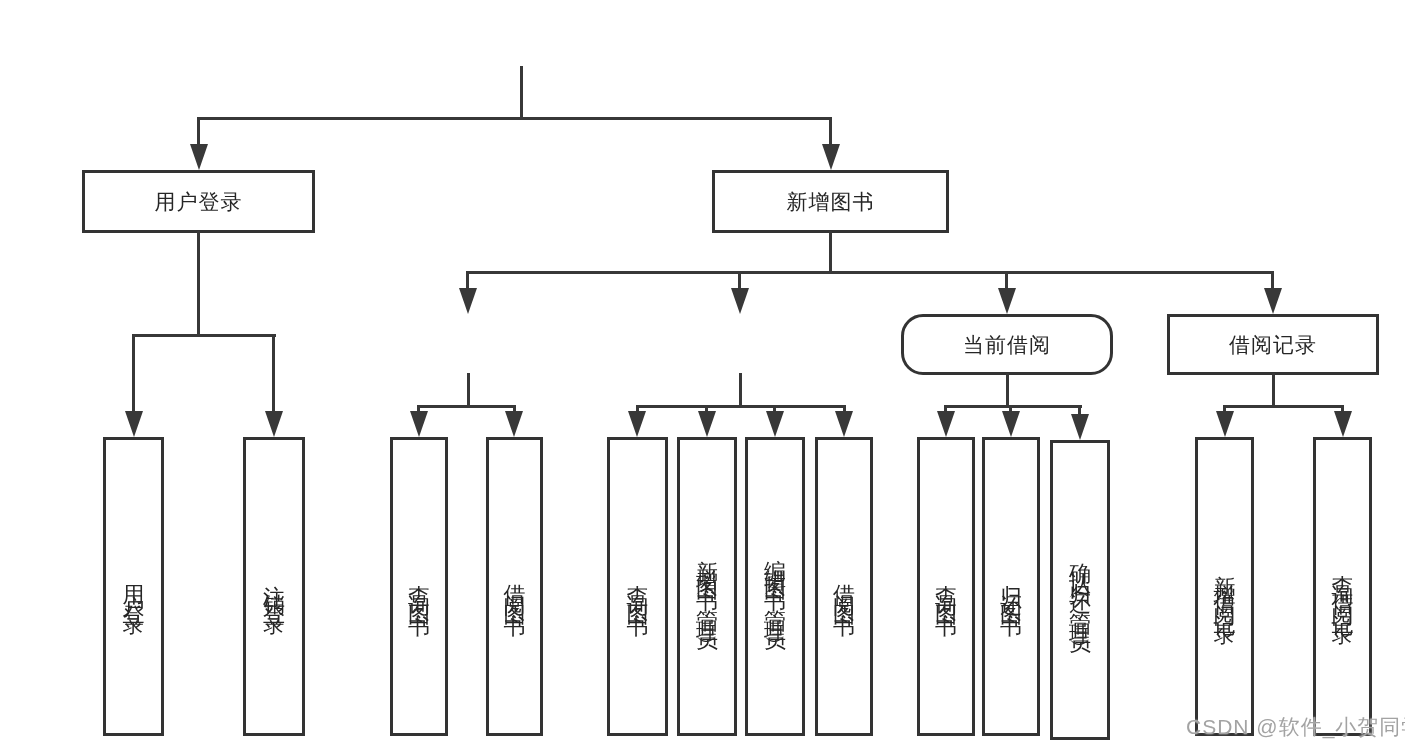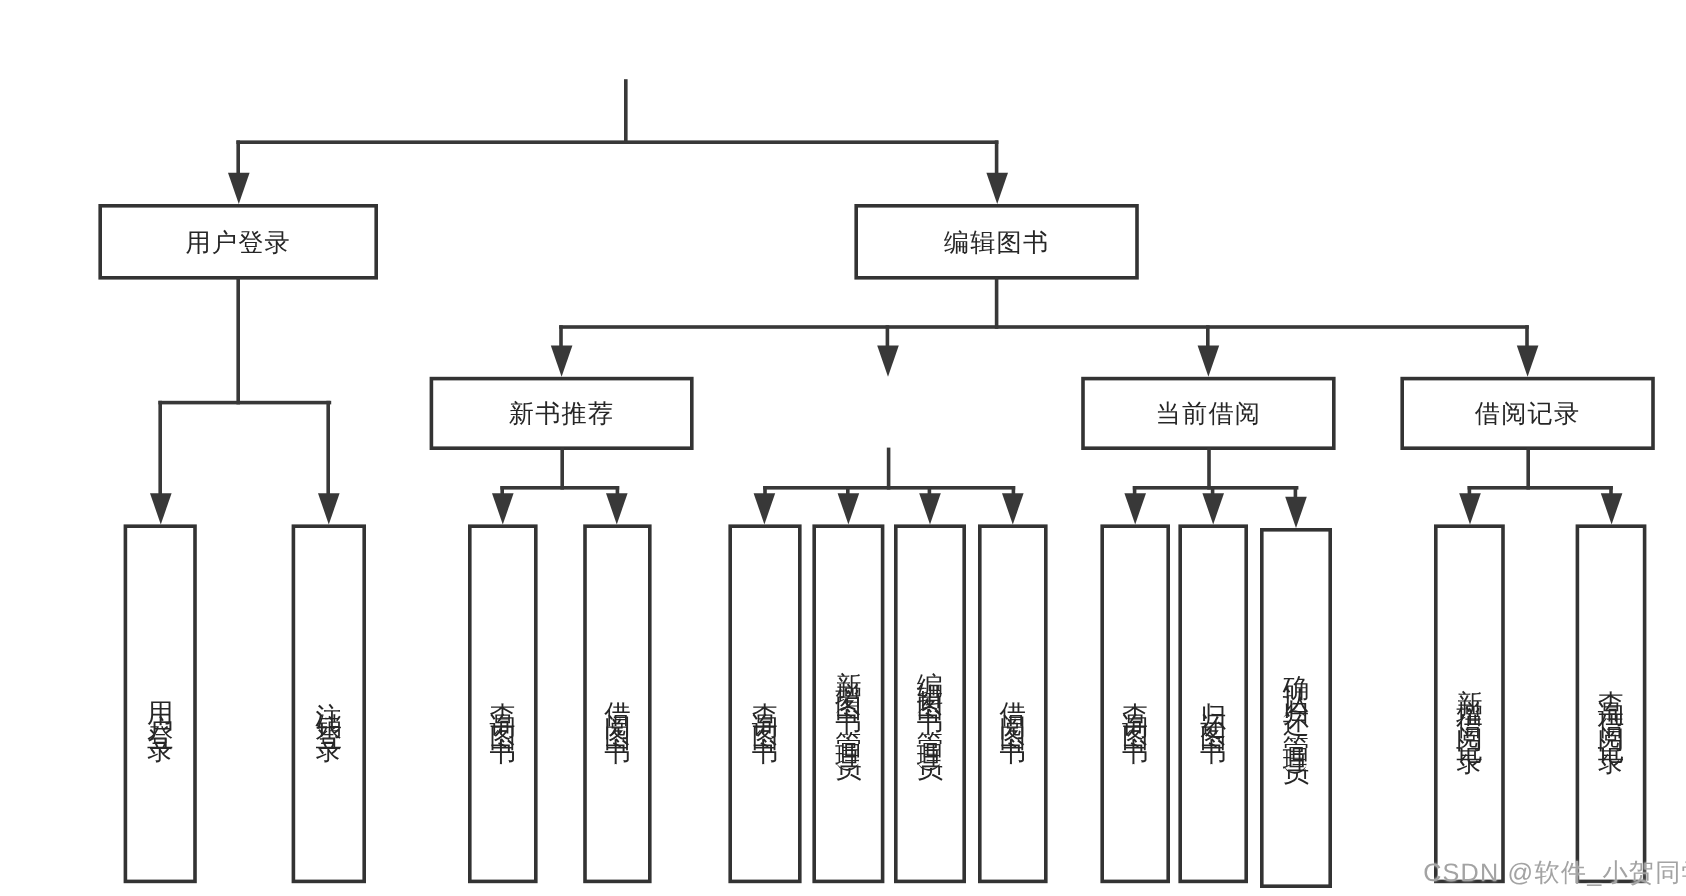--- a/index.html
+++ b/index.html
@@ -39,29 +39,26 @@
 <body>
 
 <div class="canvas">
 
 
   <div class="node h-node" style="left:82px; top:170px; width:233px; height:63px;">
     <span>用户登录</span>
   </div>
 
   <div class="node h-node" style="left:712px; top:170px; width:237px; height:63px;">
-    <span>编辑图书</span>
-  </div>
-
-  <div class="node h-node" style="left:358px; top:314px; width:220px; height:61px;">
-    <span>新书推荐</span>
+    <span>新增图书</span>
   </div>
 
 
-  <div class="node h-node" style="left:901px; top:314px; width:212px; height:61px;">
+
+  <div class="node h-node" style="left:901px; top:314px; width:212px; height:61px;border-radius:22px;">
     <span>当前借阅</span>
   </div>
 
   <div class="node h-node" style="left:1167px; top:314px; width:212px; height:61px;align-items:center;">
     <span>借阅记录</span>
   </div>
 
   <div class="node v-node" style="left:103px; top:437px; width:61px; height:299px;">
     <span>用户登录</span>
   </div>

